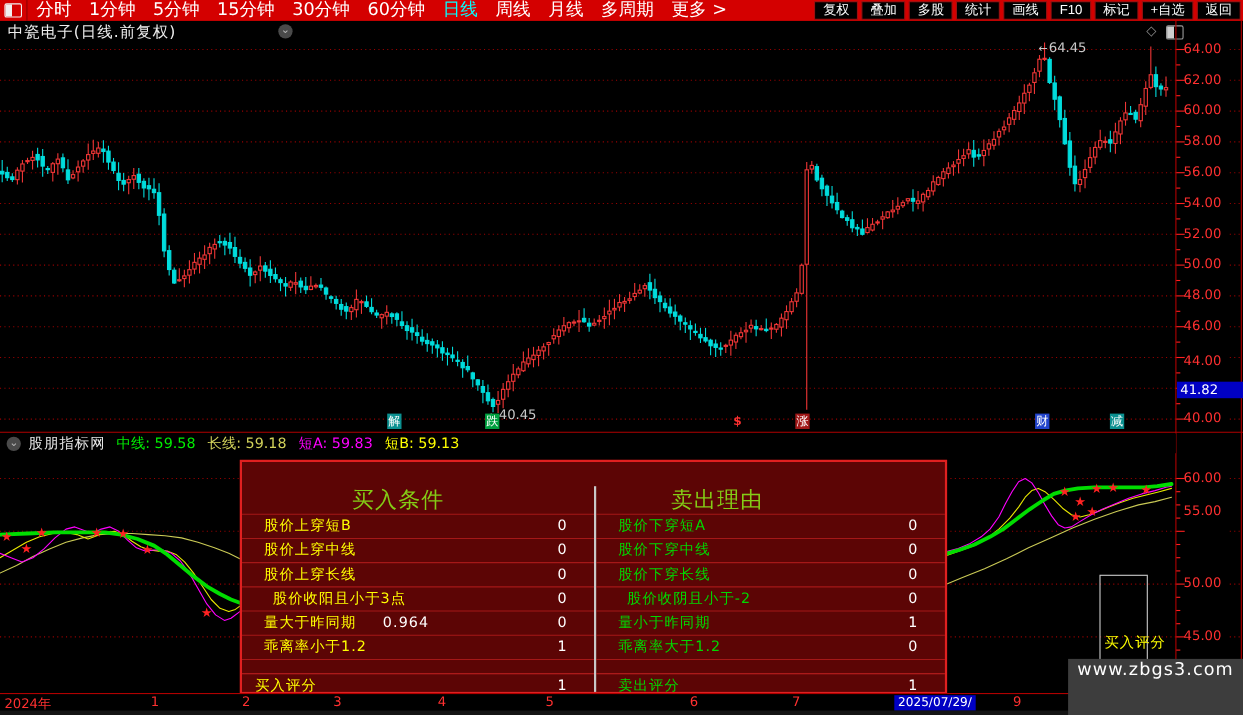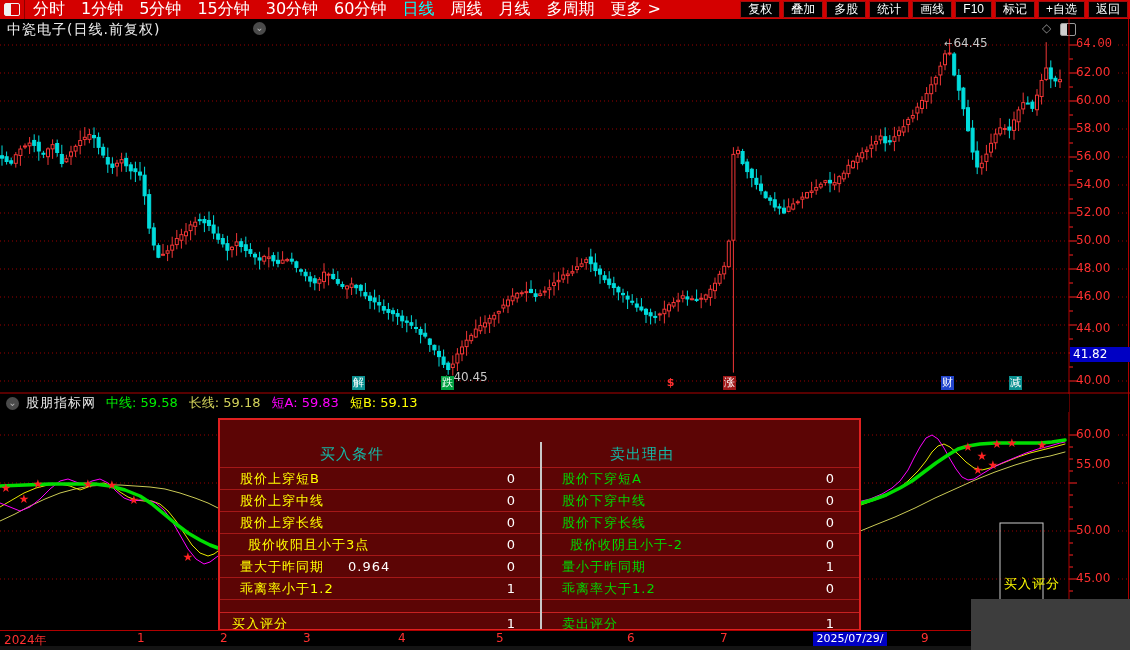--- a/index.html
+++ b/index.html
@@ -56,21 +56,21 @@
     letter-spacing:1px;z-index:3;}
 
   
   .eval-table{position:absolute;left:218px;top:418px;width:643px;height:213px;background:#5c0505;
     border:2px solid #e02020;box-sizing:border-box;z-index:10;overflow:hidden;}
   .t-title{height:22px;line-height:22px;text-align:center;color:#ffff00;font-size:14px;letter-spacing:2px;}
   .t-divider{position:absolute;left:320px;top:22px;bottom:0;width:2px;background:#c8c8c8;}
   .t-half{position:absolute;top:22px;bottom:0;}
   .t-half.buy{left:0;width:320px;}
   .t-half.sell{left:322px;width:317px;}
-  .t-header{height:25px;line-height:25px;color:#14b8a6;font-size:15px;letter-spacing:1px;}
+  .t-header{height:25px;line-height:25px;color:#84cc16;font-size:20px;letter-spacing:1px;}
   .t-half.buy .t-header{padding-left:100px;}
   .t-half.sell .t-header{padding-left:68px;}
   .trow{position:relative;height:21px;line-height:21px;border-top:1px solid rgba(226,40,40,.55);
     font-size:13px;letter-spacing:1px;}
   .trow:nth-of-type(7){border-bottom:1px solid rgba(226,40,40,.55);}
   .tlabel{position:absolute;left:20px;}
   .trow.indent .tlabel{left:28px;}
   .t-half.buy .tlabel{color:#ffff00;}
   .t-half.sell .tlabel{color:#00d800;}
   .tmid{position:absolute;left:128px;color:#fff;}
@@ -894,23 +894,24 @@
     </div>
   </div>
 
   <div class="time-axis">
     <span class="ta-year">2024年</span>
     <span class="ta-date">2025/07/29/二</span>
   </div>
   <div class="bottom-strip"></div>
 
   <div class="watermark">
+    <div class="wm2">www.zbgs3.com</div>
   </div>
 
-<div class="axis-label" style="top: 37px; font-family: Liberation Mono, monospace;">64.00</div>
+<div class="axis-label" style="top: 37px;">64.00</div>
     <div class="axis-label" style="top: 65px;">62.00</div>
     <div class="axis-label" style="top: 93px;">60.00</div>
     <div class="axis-label" style="top: 121px;">58.00</div>
     <div class="axis-label" style="top: 149px;">56.00</div>
     <div class="axis-label" style="top: 177px;">54.00</div>
     <div class="axis-label" style="top: 205px;">52.00</div>
     <div class="axis-label" style="top: 233px;">50.00</div>
     <div class="axis-label" style="top: 261px;">48.00</div>
     <div class="axis-label" style="top: 289px;">46.00</div>
     <div class="axis-label" style="top: 321px;">44.00</div>

